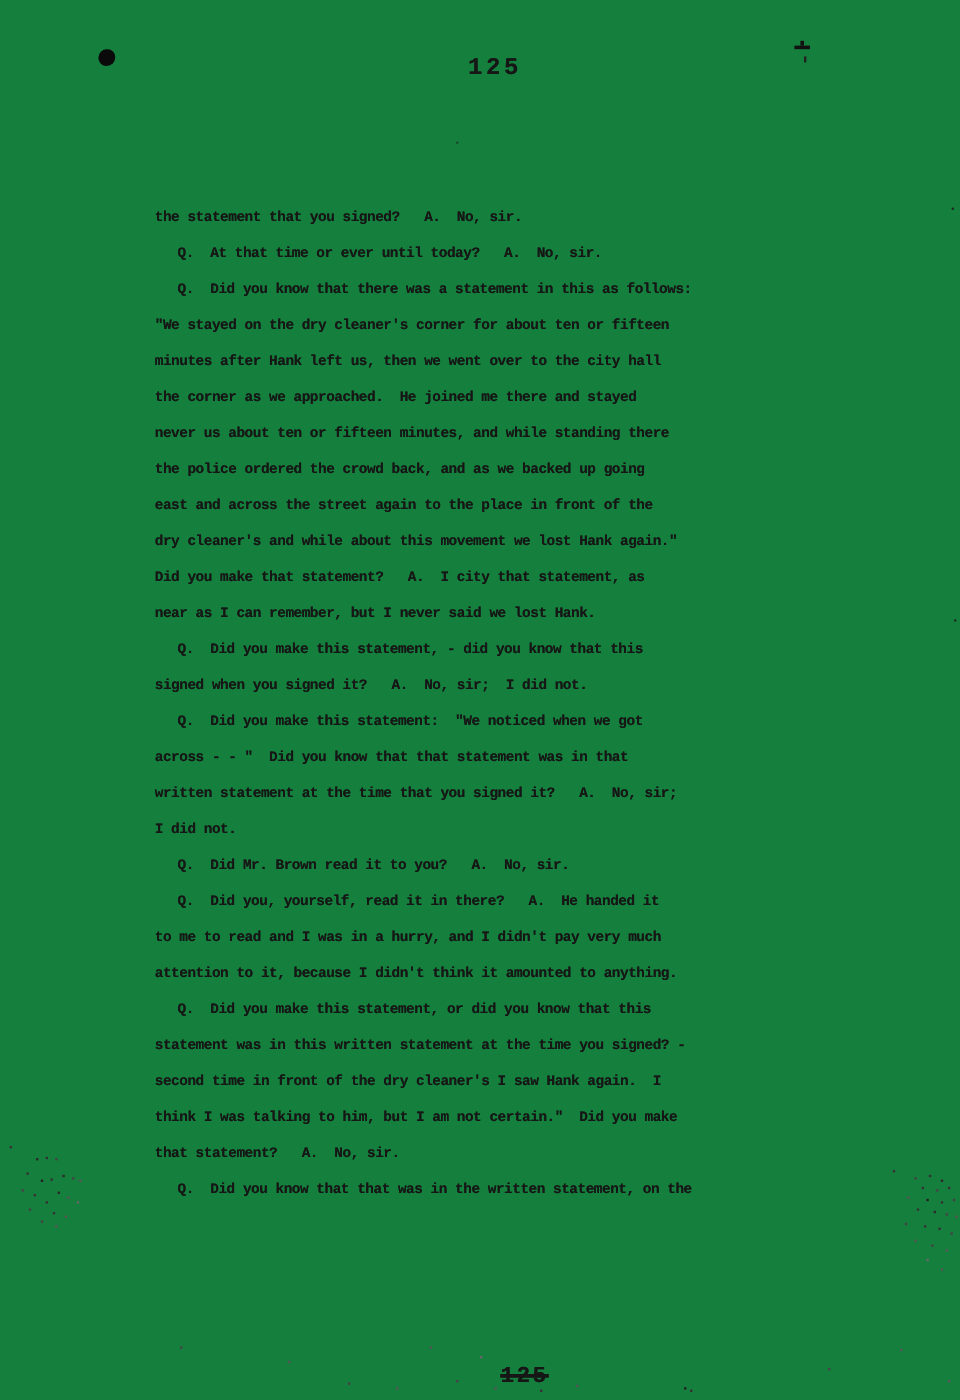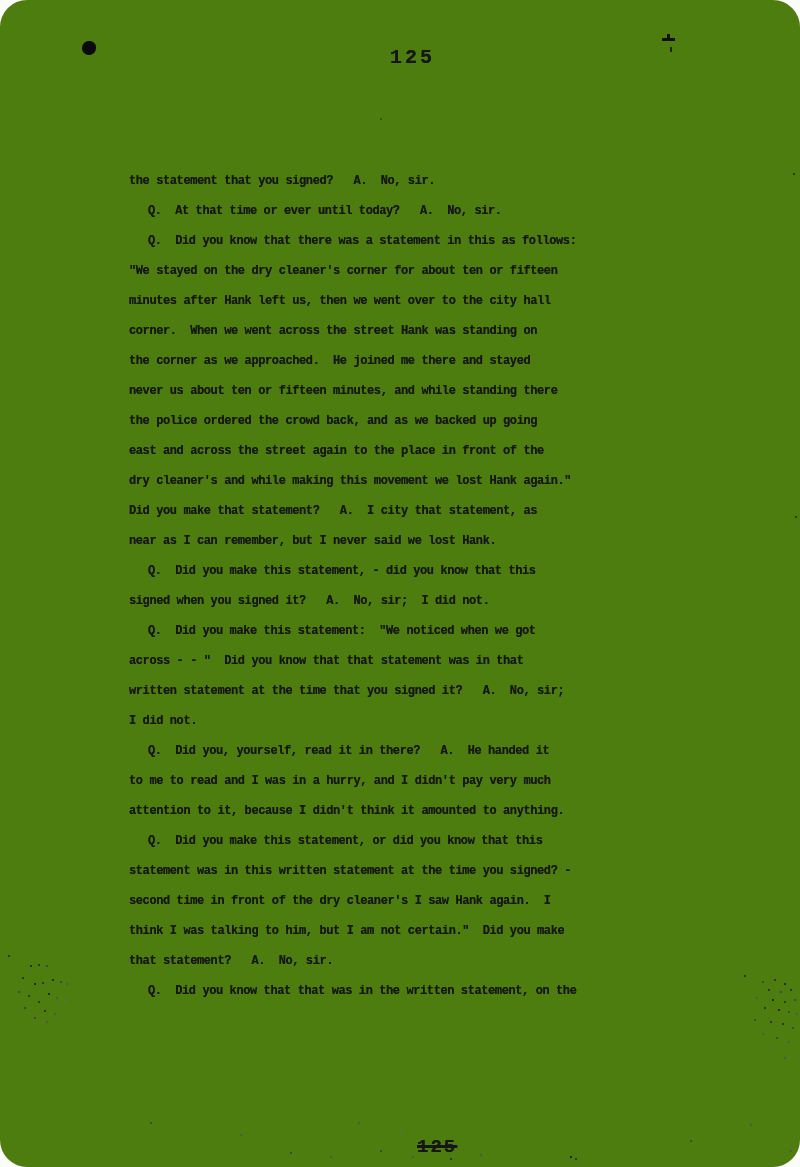--- a/index.html
+++ b/index.html
@@ -5,22 +5,21 @@
   html,body{margin:0;padding:0;}
   body{
     width:800px;height:1167px;
     background:#fbfbf9;
     font-family:"Liberation Mono","DejaVu Sans Mono",monospace;
     position:relative;
     overflow:hidden;
   }
   .page{
     position:absolute;inset:0;
-    background:#4d7c0f;
-    border-radius:27px;
+    background:#15803d;
   }
   
   .ink{
     color:#161616;
     font-weight:700;
     text-shadow:0 0 .5px rgba(20,20,20,.75);
   }
   .page-number-top{
     position:absolute;
     left:390px;top:46px;
@@ -106,34 +105,34 @@
 
   <div class="page-number-top ink">125</div>
 
   <div class="textblock">
 
   <div class="line ink">the statement that you signed?   A.  No, sir.</div>
       <div class="line ink indent">Q.  At that time or ever until today?   A.  No, sir.</div>
       <div class="line ink indent">Q.  Did you know that there was a statement in this as follows:</div>
       <div class="line ink">"We stayed on the dry cleaner's corner for about ten or fifteen</div>
       <div class="line ink">minutes after Hank left us, then we went over to the city hall</div>
-      <div class="line ink">corner.  When we went across the street Hank was standing on</div>
       <div class="line ink">the corner as we approached.  He joined me there and stayed</div>
       <div class="line ink">never us about ten or fifteen minutes, and while standing there</div>
       <div class="line ink">the police ordered the crowd back, and as we backed up going</div>
       <div class="line ink">east and across the street again to the place in front of the</div>
-      <div class="line ink">dry cleaner's and while making this movement we lost Hank again."</div>
+      <div class="line ink">dry cleaner's and while about this movement we lost Hank again."</div>
       <div class="line ink">Did you make that statement?   A.  I city that statement, as</div>
       <div class="line ink">near as I can remember, but I never said we lost Hank.</div>
       <div class="line ink indent">Q.  Did you make this statement, - did you know that this</div>
       <div class="line ink">signed when you signed it?   A.  No, sir;  I did not.</div>
       <div class="line ink indent">Q.  Did you make this statement:  "We noticed when we got</div>
       <div class="line ink">across - - "  Did you know that that statement was in that</div>
       <div class="line ink">written statement at the time that you signed it?   A.  No, sir;</div>
       <div class="line ink">I did not.</div>
+      <div class="line ink indent">Q.  Did Mr. Brown read it to you?   A.  No, sir.</div>
       <div class="line ink indent">Q.  Did you, yourself, read it in there?   A.  He handed it</div>
       <div class="line ink">to me to read and I was in a hurry, and I didn't pay very much</div>
       <div class="line ink">attention to it, because I didn't think it amounted to anything.</div>
       <div class="line ink indent">Q.  Did you make this statement, or did you know that this</div>
       <div class="line ink">statement was in this written statement at the time you signed? -</div>
       <div class="line ink">second time in front of the dry cleaner's I saw Hank again.  I</div>
       <div class="line ink">think I was talking to him, but I am not certain."  Did you make</div>
       <div class="line ink">that statement?   A.  No, sir.</div>
       <div class="line ink indent">Q.  Did you know that that was in the written statement, on the</div>
     </div>

